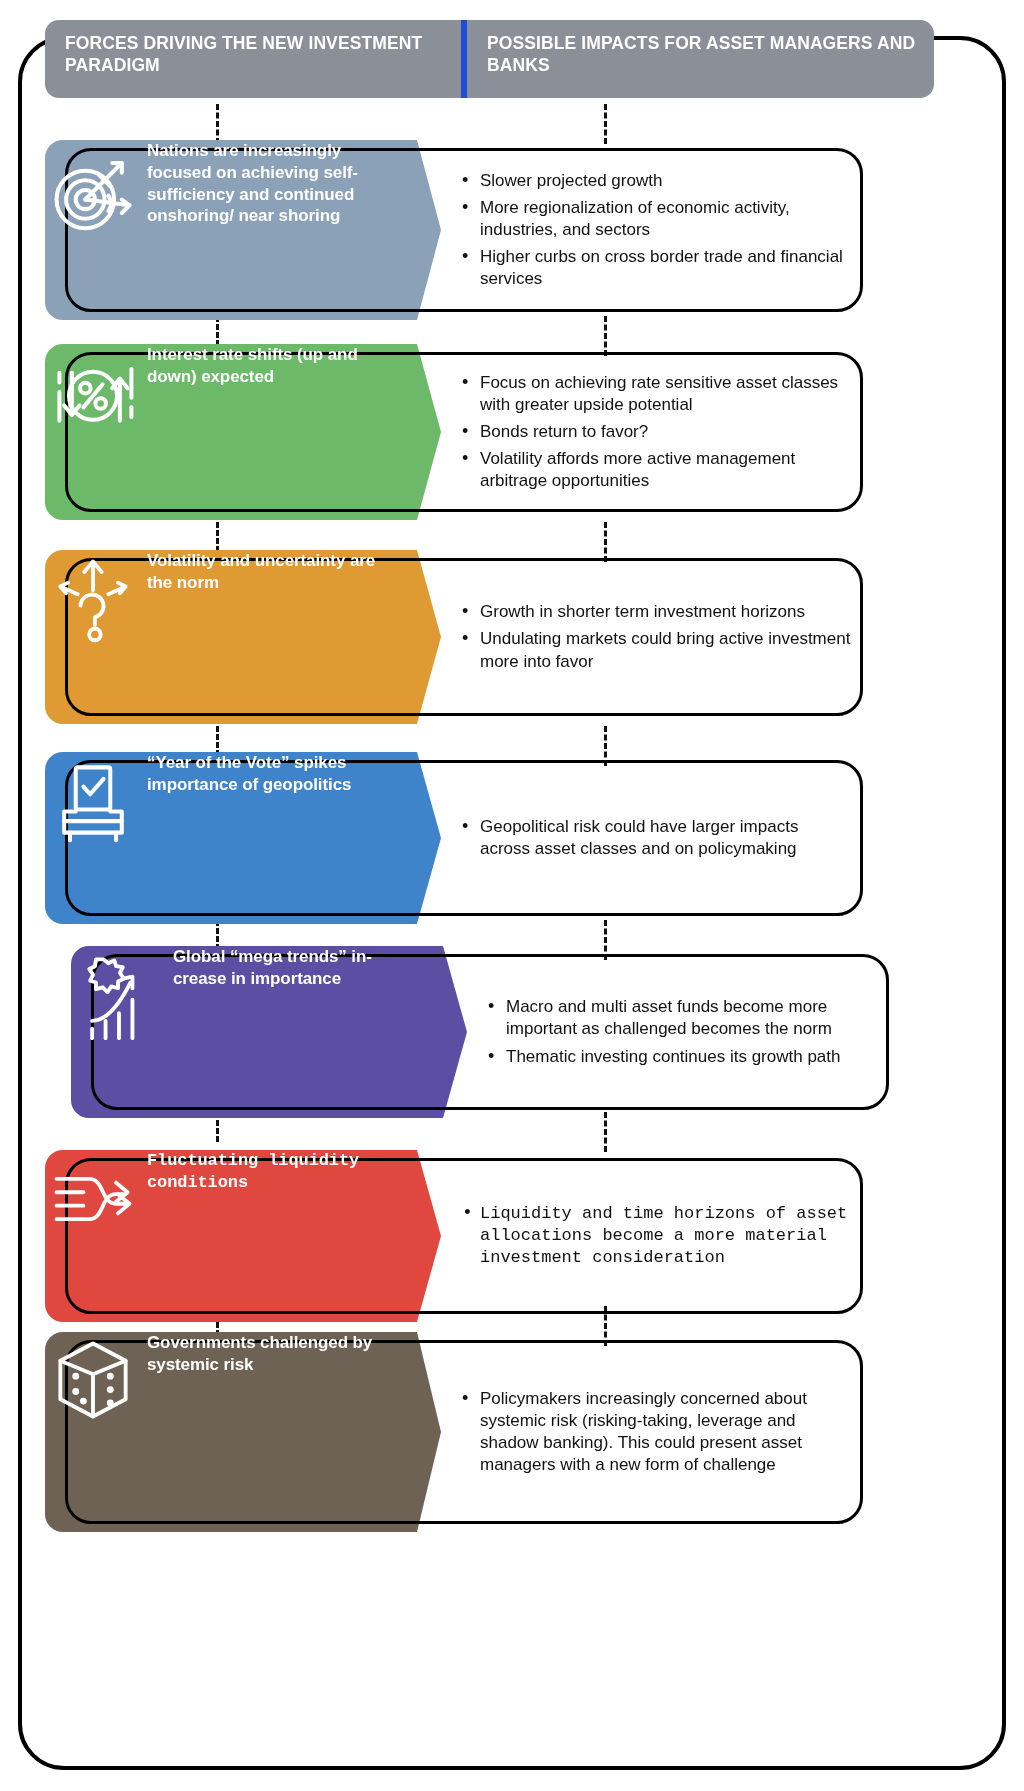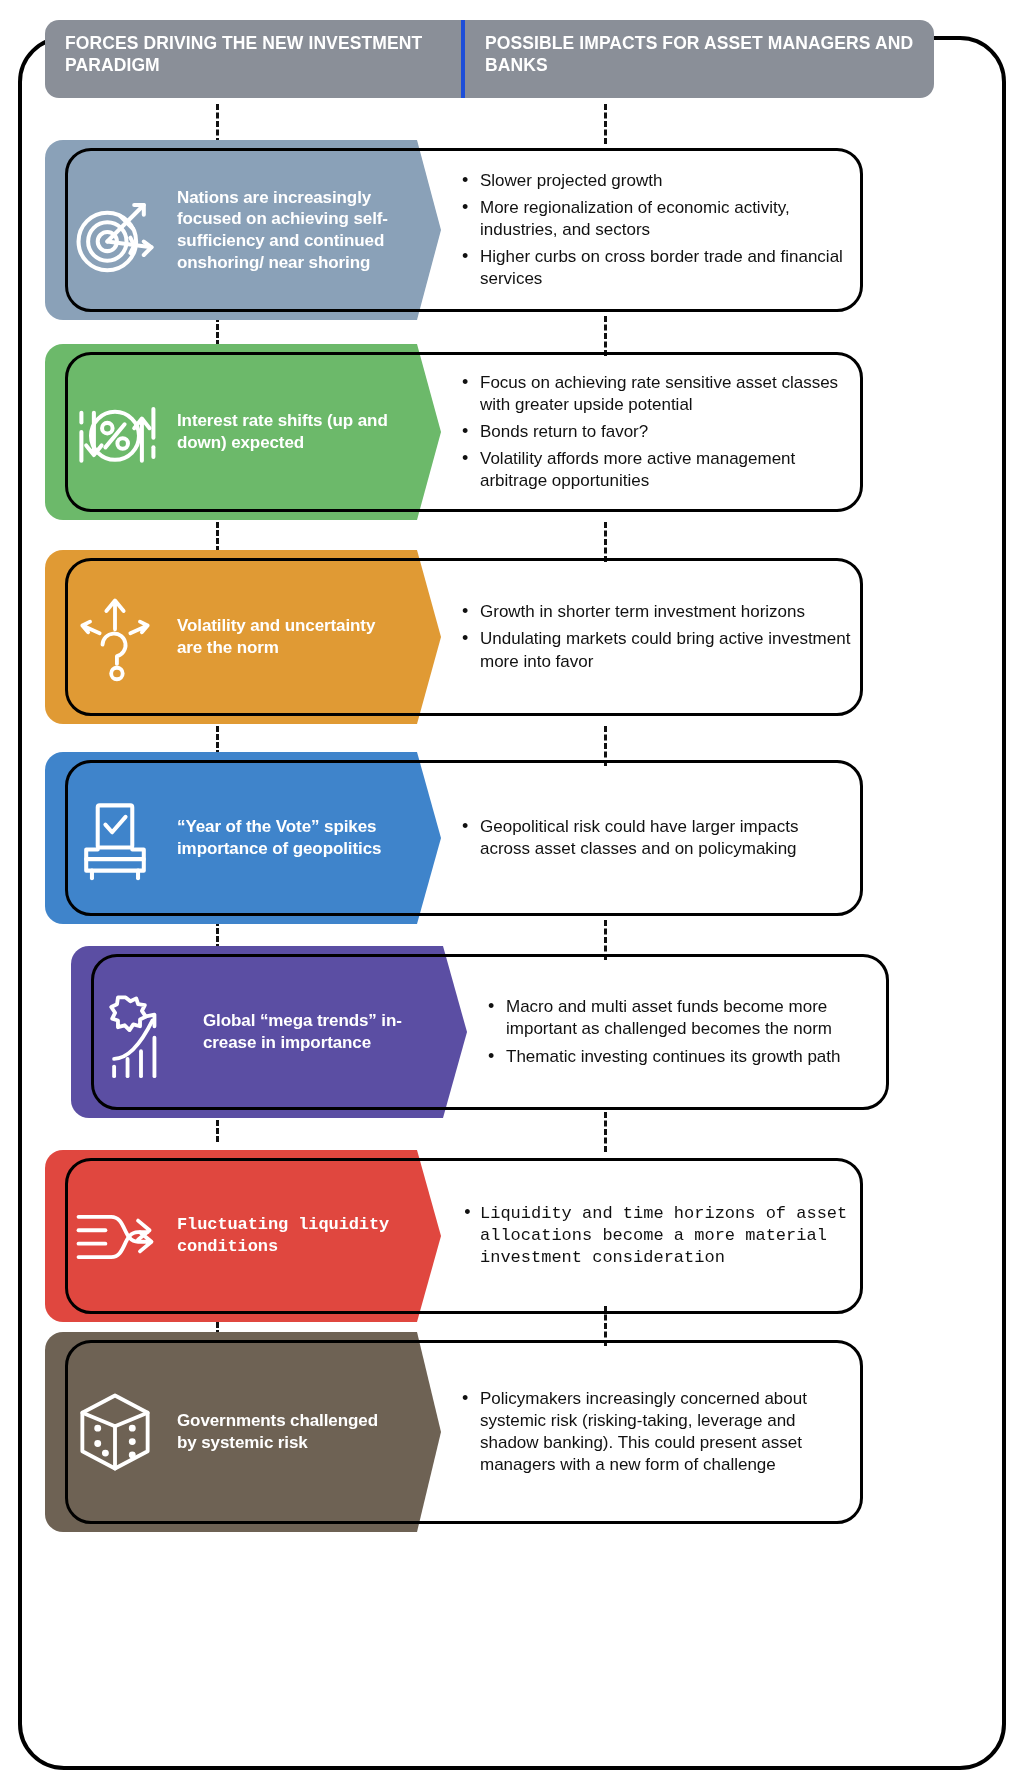--- a/index.html
+++ b/index.html
@@ -64,21 +64,21 @@
     box-sizing: border-box;
     flex: 0 0 auto;
   }
   .header-cell.left {
     width: 416px;
     border-radius: 14px 0 0 14px;
   }
   .header-cell.right {
     width: 473px;
     border-radius: 0 14px 14px 0;
-    border-left: 4px solid #1d4ed8;
+    border-left: 6px solid #1d4ed8;
   }
 
   
   .dash {
     position: absolute;
     width: 0;
     border-left: 3px dashed #111;
   }
 
   
@@ -120,25 +120,22 @@
   }
   .band-point svg { display: block; width: 100%; height: 100%; }
 
   .band-inner {
     position: absolute;
     left: 0;
     top: 0;
     width: 350px;
     height: 100%;
     display: flex;
-    align-items: center;
     z-index: 4;
     box-sizing: border-box;
-    padding-left: 22px;
-    gap: 8px;
   }
   .band-icon {
     flex: 0 0 auto;
     width: 96px;
     height: 96px;
     margin-right: 6px;
   }
   .band-icon svg { display:block; width: 100%; height: 100%; }
   .band-label {
     color: #ffffff;

